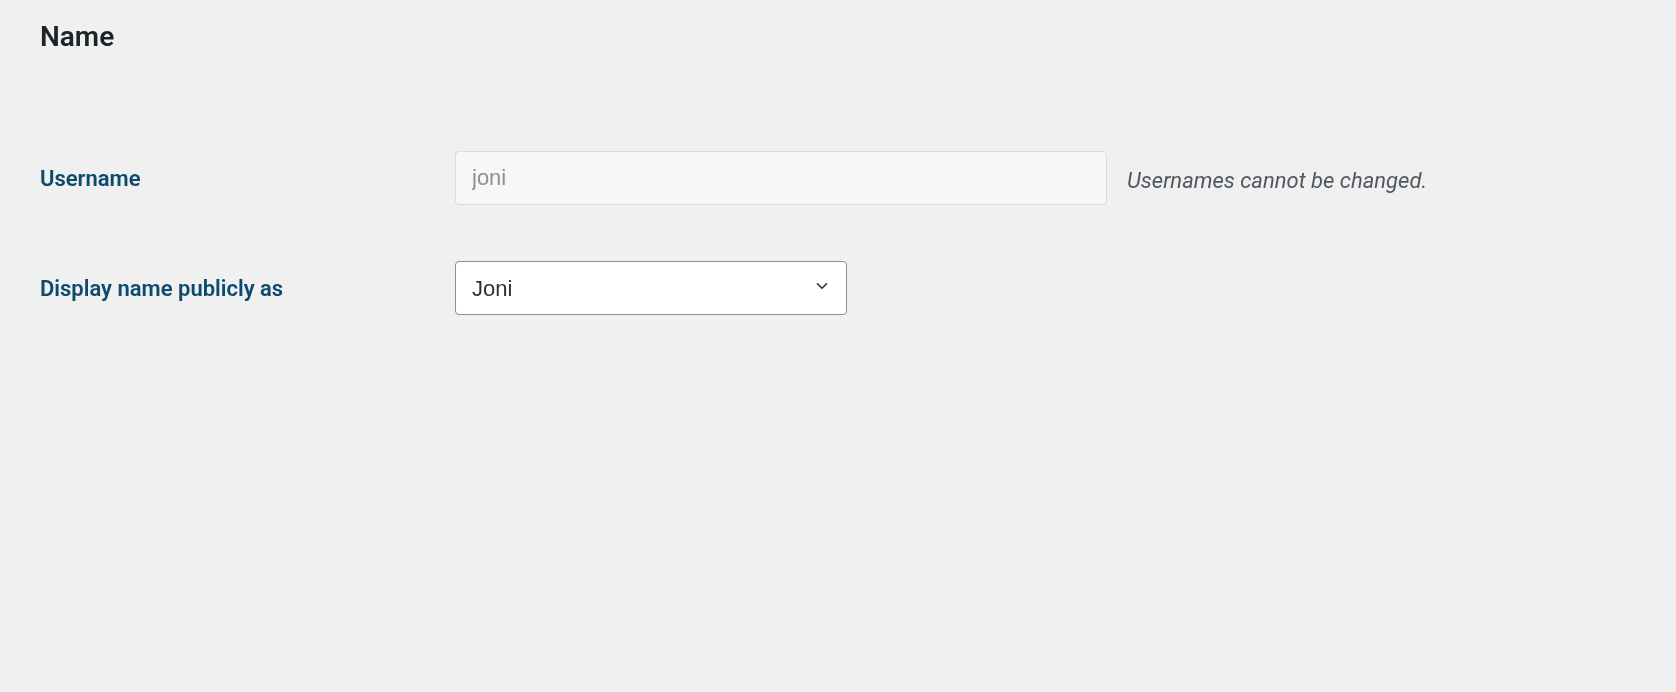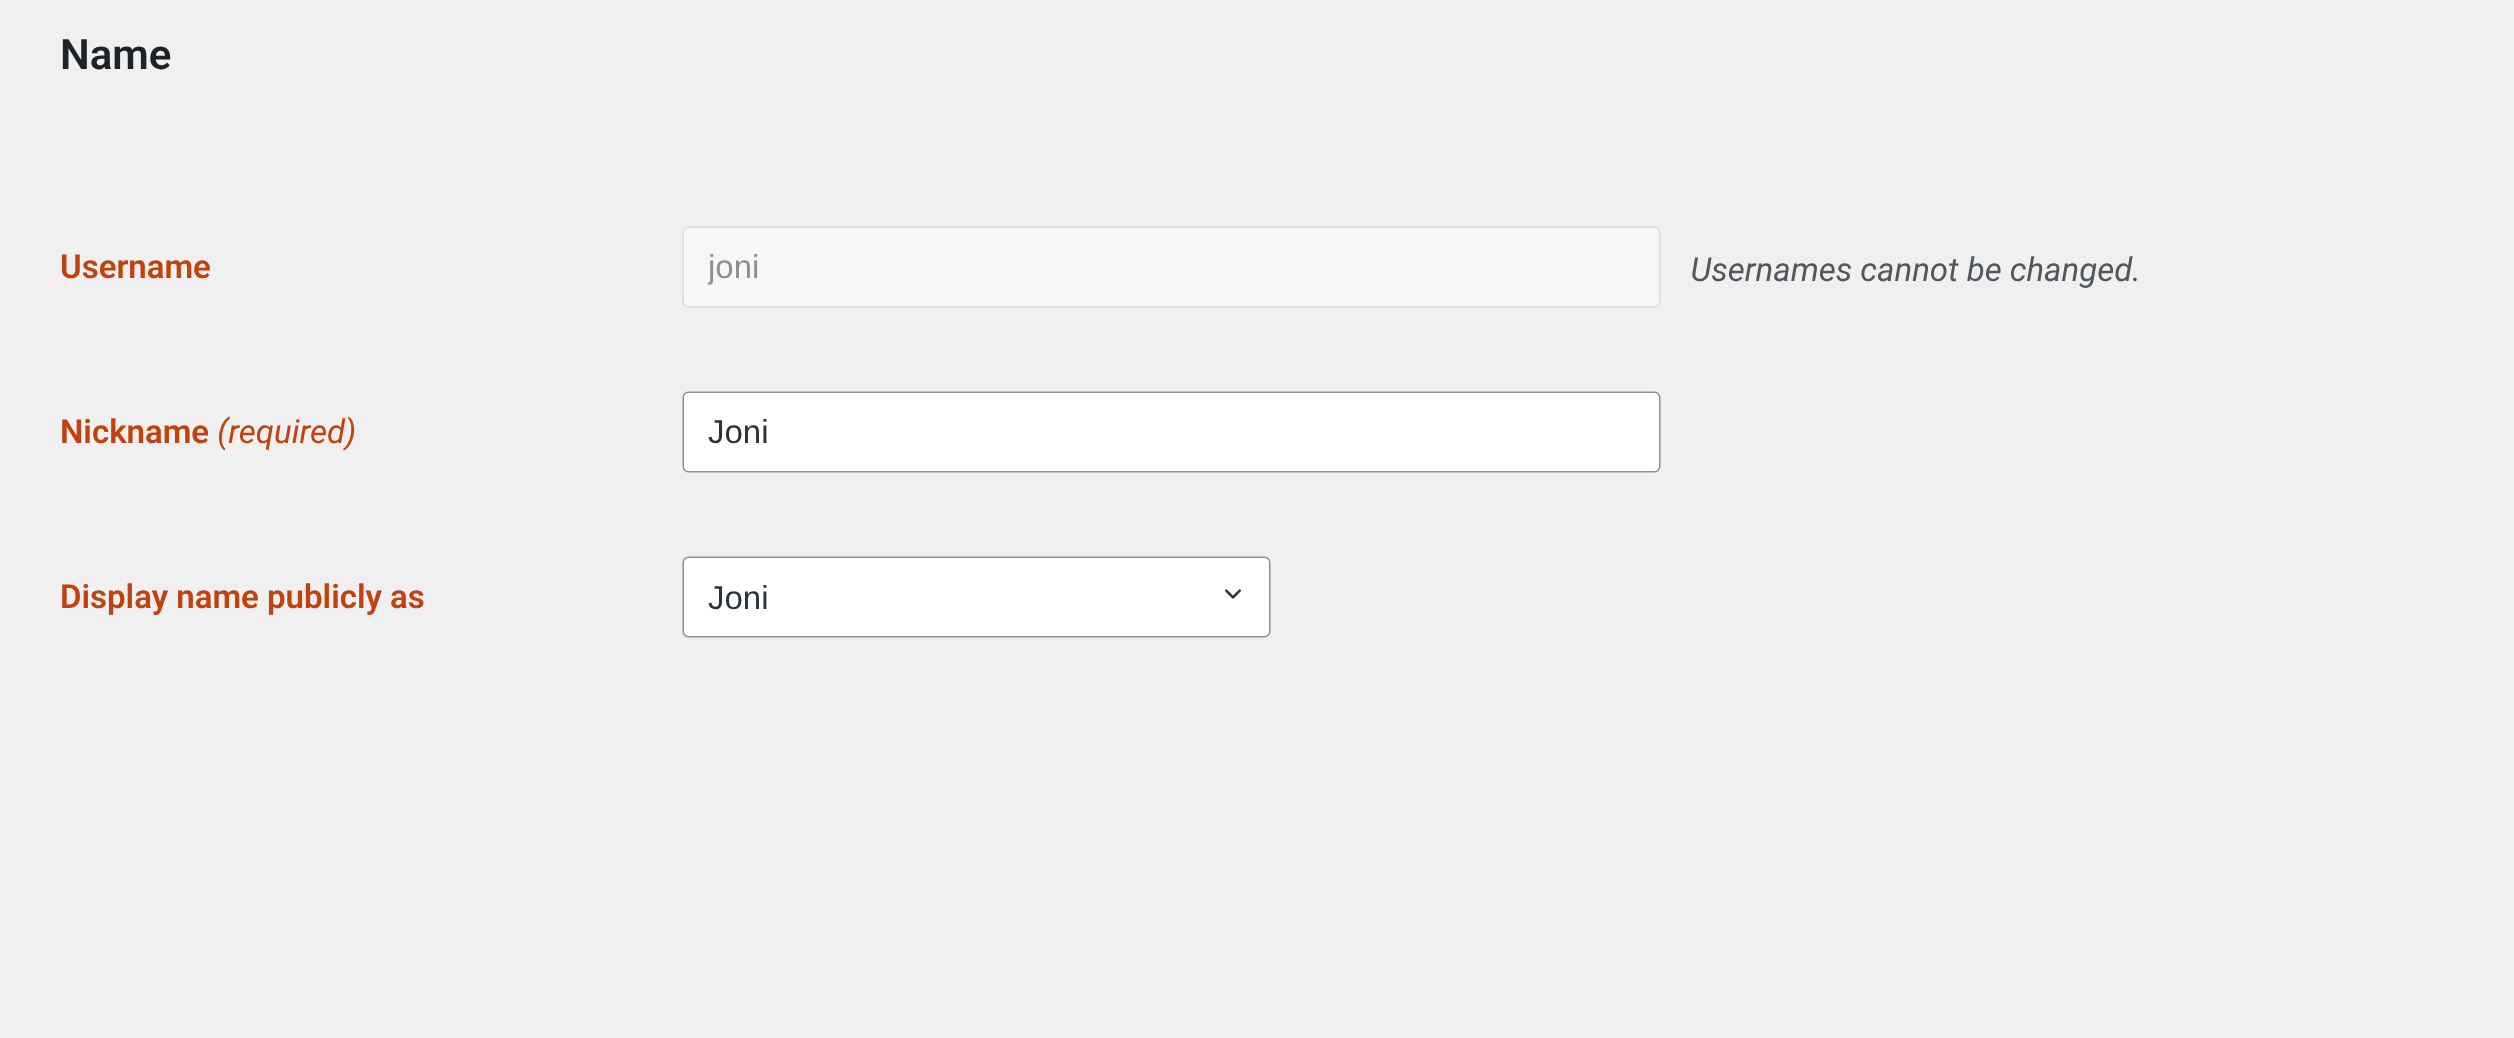--- a/index.html
+++ b/index.html
@@ -23,21 +23,21 @@
       width: 100%;
       border-collapse: collapse;
     }
     .form-table tr {
       vertical-align: middle;
     }
     .form-table th {
       text-align: left;
       font-weight: 600;
       font-size: 22px;
-      color: #c2410c;
+      color: #0c4a6e;
       width: 415px;
       padding: 28px 0;
       vertical-align: middle;
     }
     .form-table td {
       padding: 28px 0;
       vertical-align: middle;
     }
     .field-label .required-note {
       font-style: italic;
@@ -107,30 +107,20 @@
         <span class="field-label">Username</span>
       </th>
       <td>
         <input type="text" class="text-input" disabled="" value="joni" style="">
         <span class="description">Usernames cannot be changed.</span>
       </td>
     </tr>
 
 
 
-    <tr>
-      <th>
-        <span class="field-label">
-          <span>Nickname </span><span class="required-note">(required)</span>
-        </span>
-      </th>
-      <td>
-        <input type="text" class="text-input" value="Joni" style="">
-      </td>
-    </tr>
 
     <tr>
       <th>
         <span class="field-label">Display name publicly as</span>
       </th>
       <td>
         <div class="select-wrapper">
           <select class="select-input">
             <option>Joni</option>
           </select>

